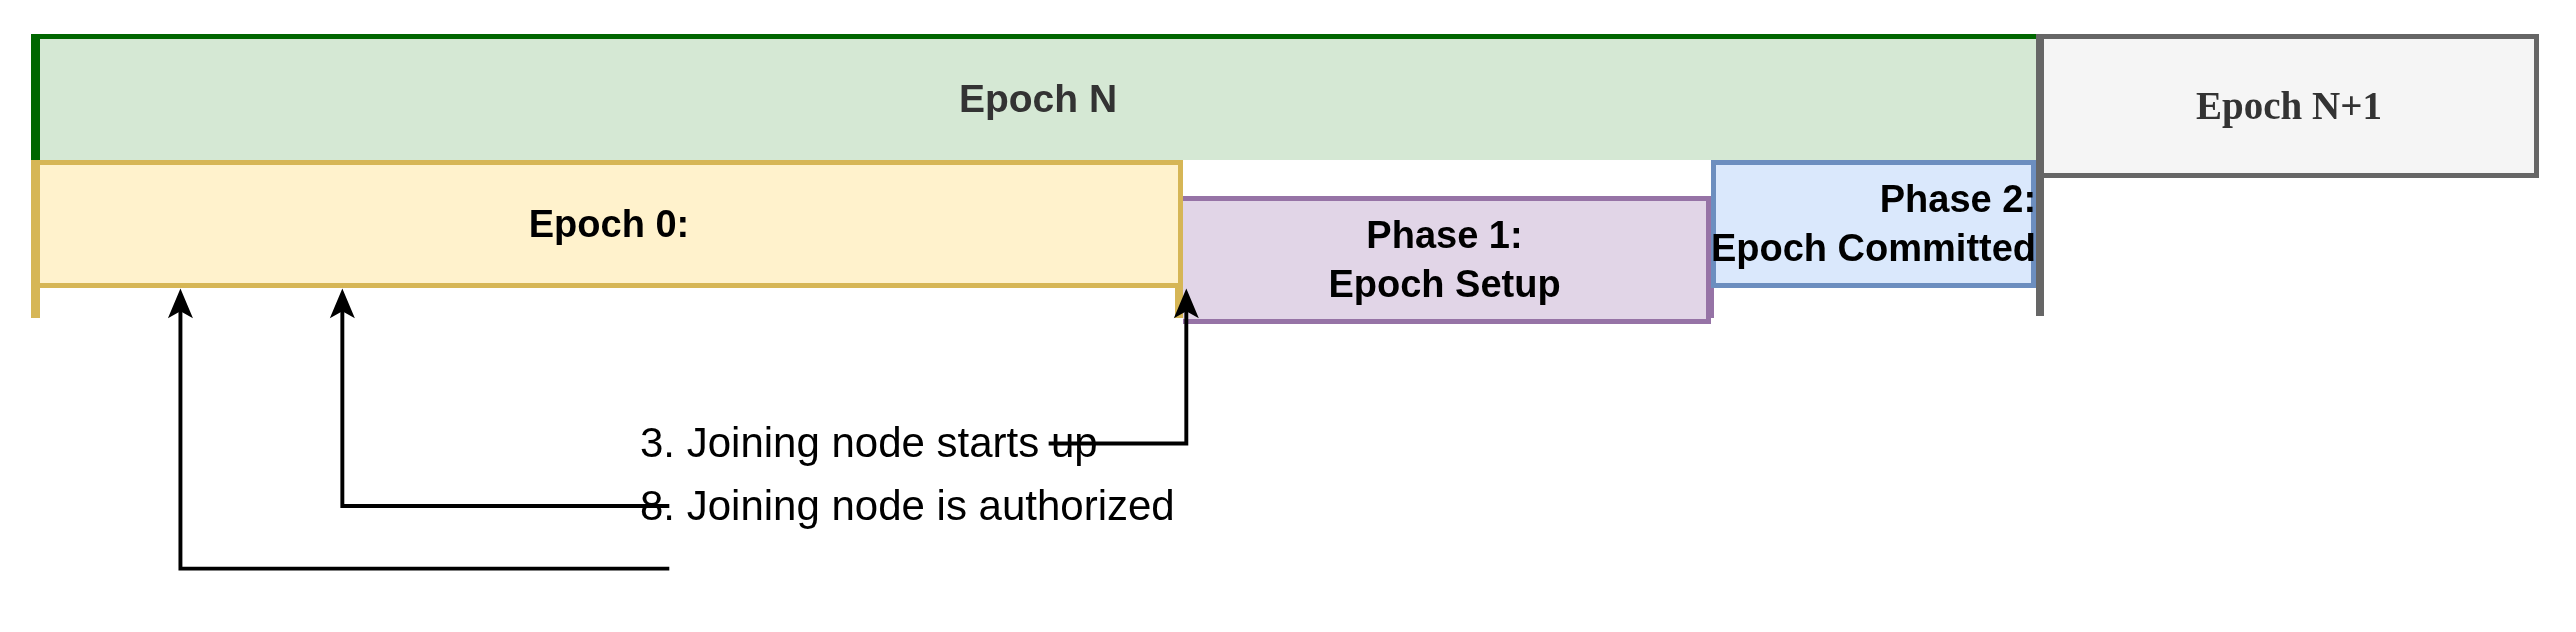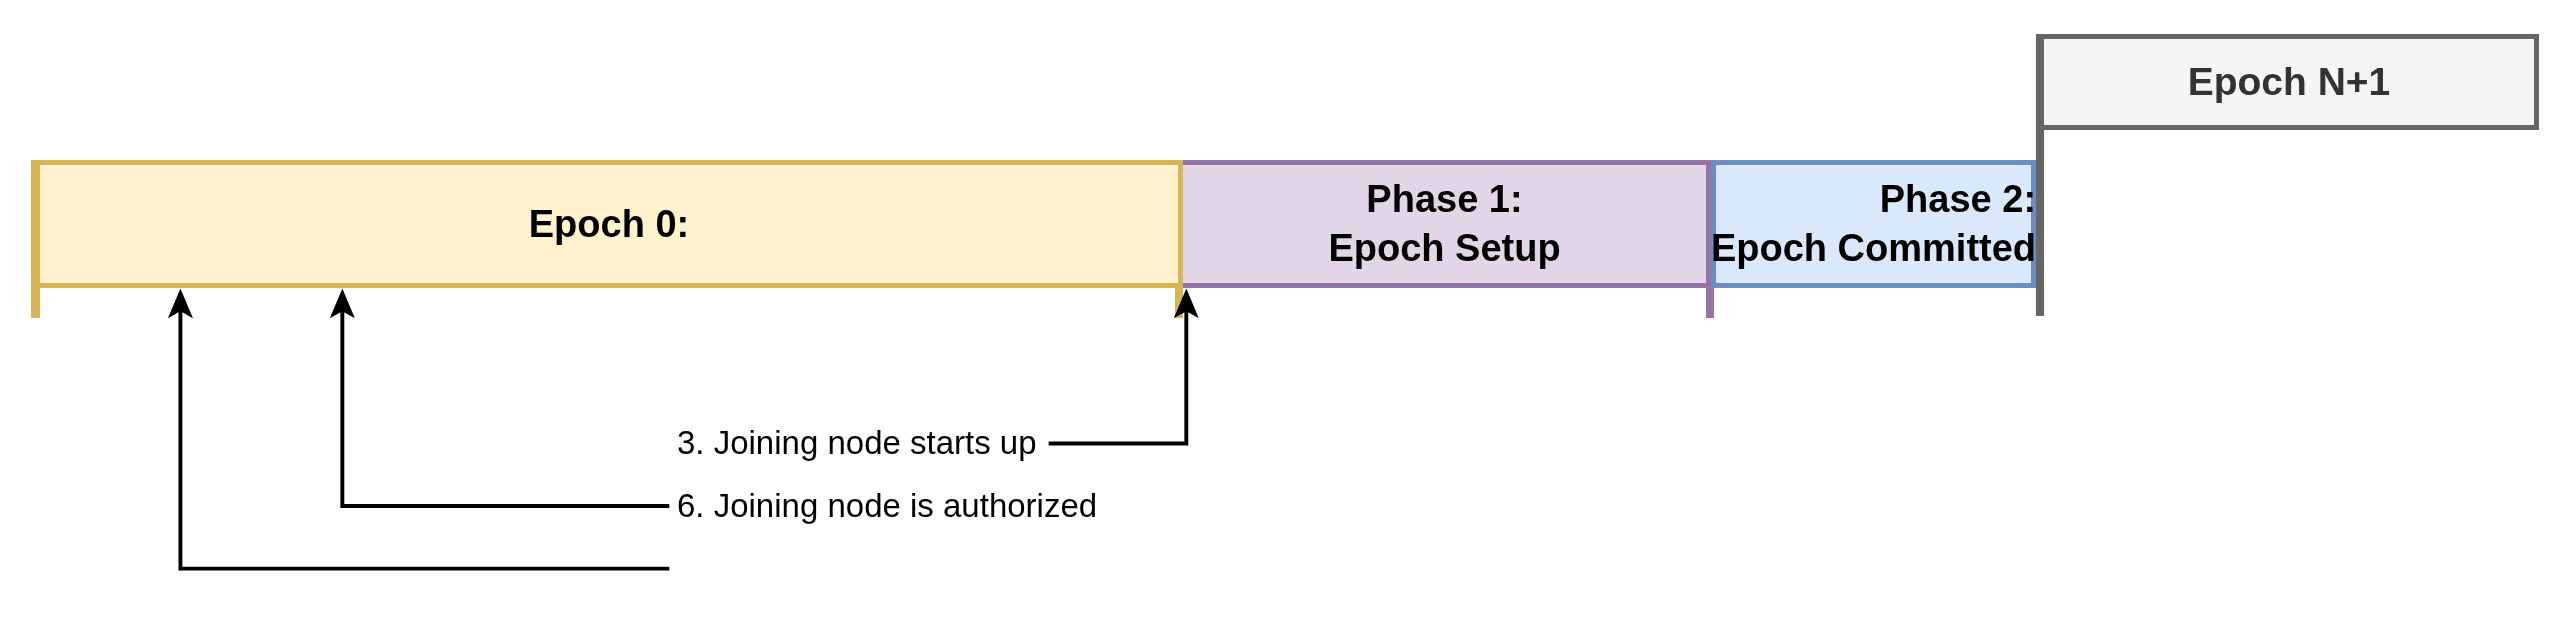--- a/index.html
+++ b/index.html
@@ -30,24 +30,25 @@
     background: var(--green_fill, #d5e8d4);
     border-top: 5.5px solid var(--green_border, #006600);
     border-left: 9.4px solid var(--green_border, #006600);
   }
   .epoch-divider {
     position: absolute;
     left: 2036px; top: 34px; width: 7.8px; height: 282px;
     background: var(--gray_border, #666666);
   }
   .epoch-n1 {
-    left: 2044px; top: 34px; width: 495px; height: 96px;
+    left: 2044px; top: 34px; width: 495px; height: 144px;
     background: var(--gray_fill, #f5f5f5);
     border: 5.5px solid var(--gray_border, #666666);
     border-left: none;
+    font-family: Liberation Serif, serif;
   }
   .epoch-label {
     font-size: 39px;
     font-weight: 700;
     line-height: 1.1;
     color: var(--epoch_text, #333333);
     white-space: nowrap;
   }
 
   
@@ -56,20 +57,21 @@
     left: 31px; width: 1152px;
     background: var(--yellow_fill, #fff2cc);
     border: 5.5px solid var(--yellow_border, #d6b656);
     border-left-width: 9.4px;
   }
   .phase1 {
     left: 1183px; width: 528px;
     background: var(--purple_fill, #e1d5e7);
     border: 5.5px solid var(--purple_border, #9673a6);
     border-left: none;
+    margin-top: 36px;
   }
   .phase2 {
     left: 1711px; width: 325px;
     background: var(--blue_fill, #dae8fc);
     border: 5.5px solid var(--blue_border, #6c8ebf);
     text-align: right;
   }
   .phase-label {
     font-size: 38px;
     font-weight: 700;
@@ -92,36 +94,39 @@
     pointer-events: none;
   }
   .arrows path {
     fill: none;
     stroke: var(--arrow, #000000);
     stroke-width: 5px;
   }
   .arrows polygon { fill: var(--arrow, #000000); }
   .event-label {
     position: absolute;
-    left: 677px;
-    font-size: 33px;
+    left: 640px;
+    font-size: 42px;
     font-weight: 400;
     line-height: 34px;
     color: var(--phase_text, #000000);
     white-space: nowrap;
   }
   .event-1 { top: 552px; }
   .event-2 { top: 489px; }
   .event-3 { top: 426px; }
 </style>
 </head>
 <body>
 
 <div class="canvas">
 
+  <div class="box epoch-n">
+    <div class="epoch-label">Epoch N</div>
+  </div>
   <div class="epoch-divider"></div>
   <div class="box epoch-n1">
     <div class="epoch-label">Epoch N+1</div>
   </div>
 
   <div class="box phase phase0">
     <div class="phase-label">
       <span>Epoch 0:</span>
     </div>
   </div>
@@ -144,17 +149,17 @@
 
   <svg class="arrows" width="2576" height="632" viewBox="0 0 3292 808" xmlns="http://www.w3.org/2000/svg">
     <path d="M 230 395 L 230 727 L 855 727"></path>
     <polygon points="230,369 246,407 230,398 214,407"></polygon>
     <path d="M 437 395 L 437 647 L 855 647"></path>
     <polygon points="437,369 453,407 437,398 421,407"></polygon>
     <path d="M 1516 395 L 1516 567 L 1340 567"></path>
     <polygon points="1516,369 1532,407 1516,398 1500,407"></polygon>
   </svg>
 
-  <div class="event-label event-2">6. Joining node is authorized</div>
+  <div class="event-label event-2">8. Joining node is authorized</div>
   <div class="event-label event-3">3. Joining node starts up</div>
 
 </div>
 
 
 </body></html>

